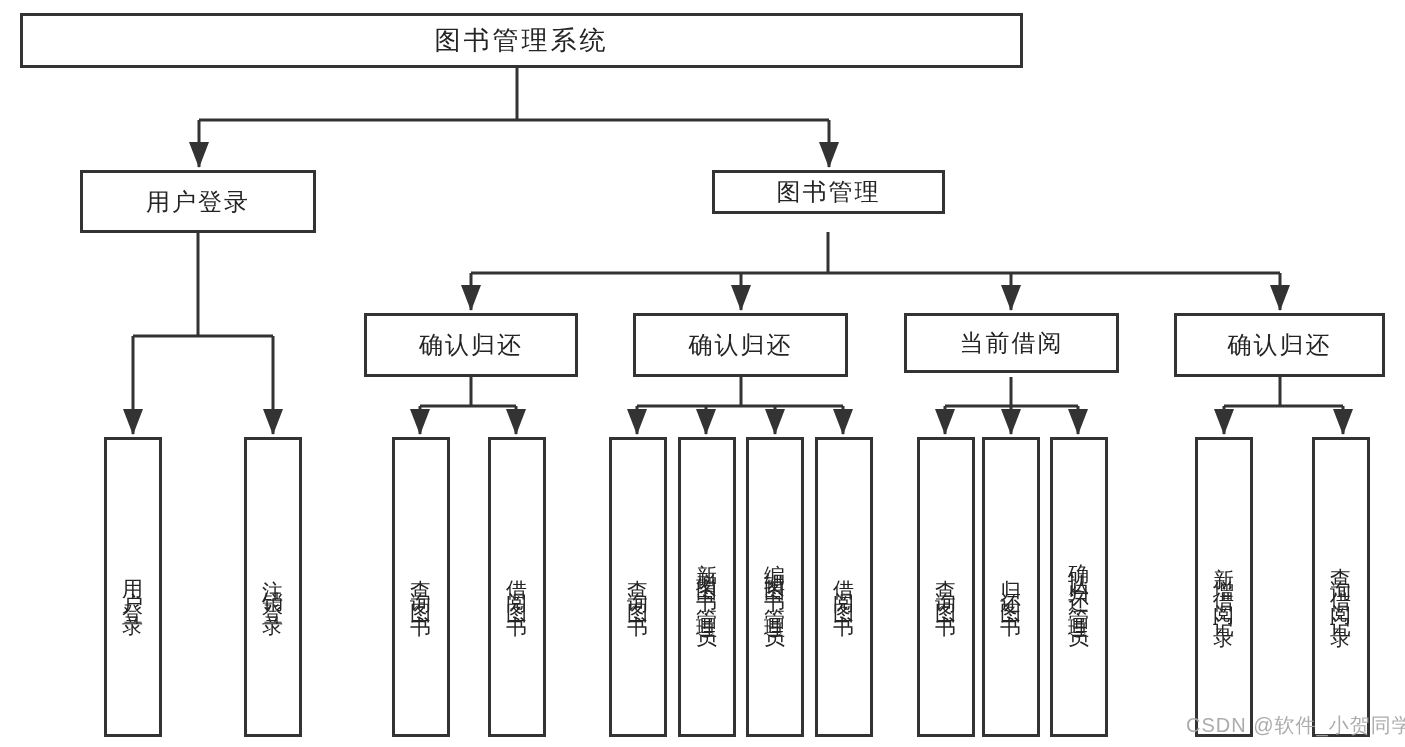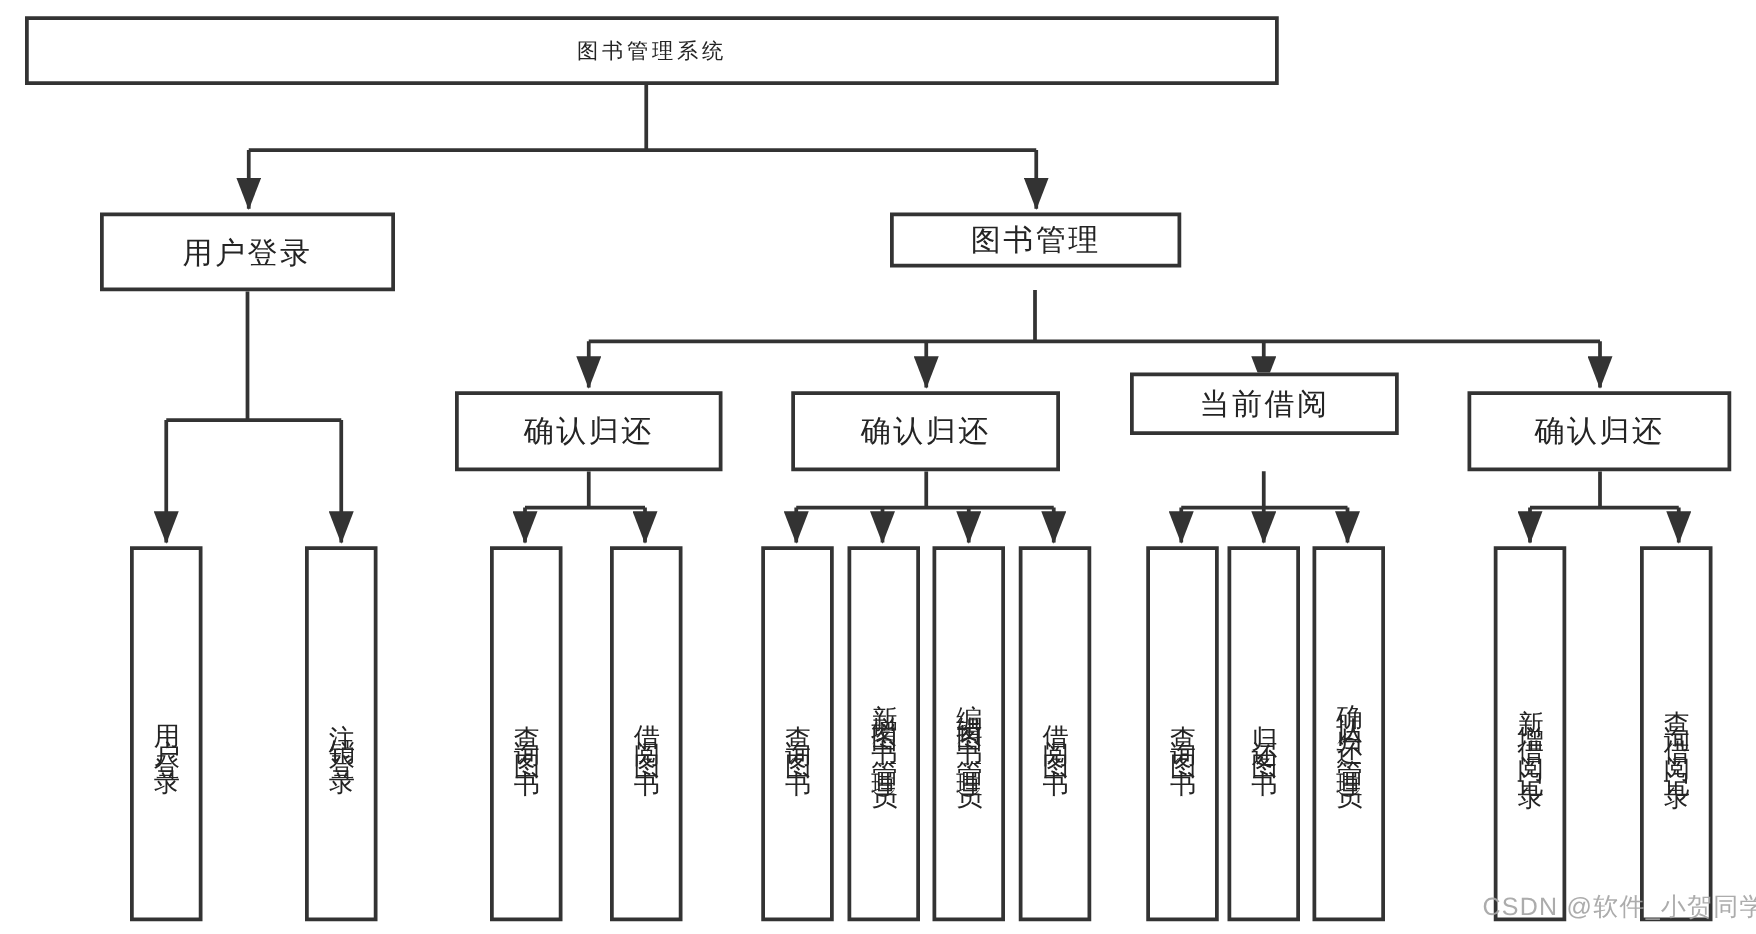--- a/index.html
+++ b/index.html
@@ -6,21 +6,21 @@
   .stage{
     position:relative;width:1405px;height:747px;background:#ffffff;overflow:hidden;
     font-family:"Liberation Sans","DejaVu Sans",sans-serif;color:#242424;
   }
   .wires{position:absolute;left:0;top:0;width:1405px;height:747px;z-index:1;}
   .node{
     position:absolute;z-index:2;box-sizing:border-box;background:#ffffff;
     border:3px solid #333333;display:flex;align-items:center;justify-content:center;
   }
   .hlabel{font-size:24px;letter-spacing:2px;white-space:nowrap;}
-  .root .hlabel{font-size:17px;letter-spacing:3px;}
+  .root .hlabel{font-size:26px;letter-spacing:3px;}
   .leaf{
     position:absolute;top:437px;width:58px;height:300px;z-index:2;box-sizing:border-box;
     background:#ffffff;border:3px solid #333333;
     display:flex;align-items:center;justify-content:center;
   }
   .vtext{
     writing-mode:vertical-rl;text-orientation:mixed;
     font-size:21px;letter-spacing:12px;line-height:1;white-space:nowrap;
   }
   .vtext.long{letter-spacing:9px;}
@@ -93,21 +93,21 @@
   <div class="node" style="left:712px;top:170px;width:233px;height:44px">
     <span class="hlabel">图书管理</span>
   </div>
 
   <div class="node" style="left:364px;top:313px;width:214px;height:64px">
     <span class="hlabel">确认归还</span>
   </div>
   <div class="node" style="left:633px;top:313px;width:215px;height:64px">
     <span class="hlabel">确认归还</span>
   </div>
-  <div class="node" style="left:904px;top:298px;width:215px;height:50px">
+  <div class="node" style="left:904px;top:313px;width:215px;height:60px">
     <span class="hlabel">当前借阅</span>
   </div>
   <div class="node" style="left:1174px;top:313px;width:211px;height:64px">
     <span class="hlabel">确认归还</span>
   </div>
 
   <div class="leaf" style="left:104px">
     <span class="vtext">用户登录</span>
   </div>
   <div class="leaf" style="left:244px">

